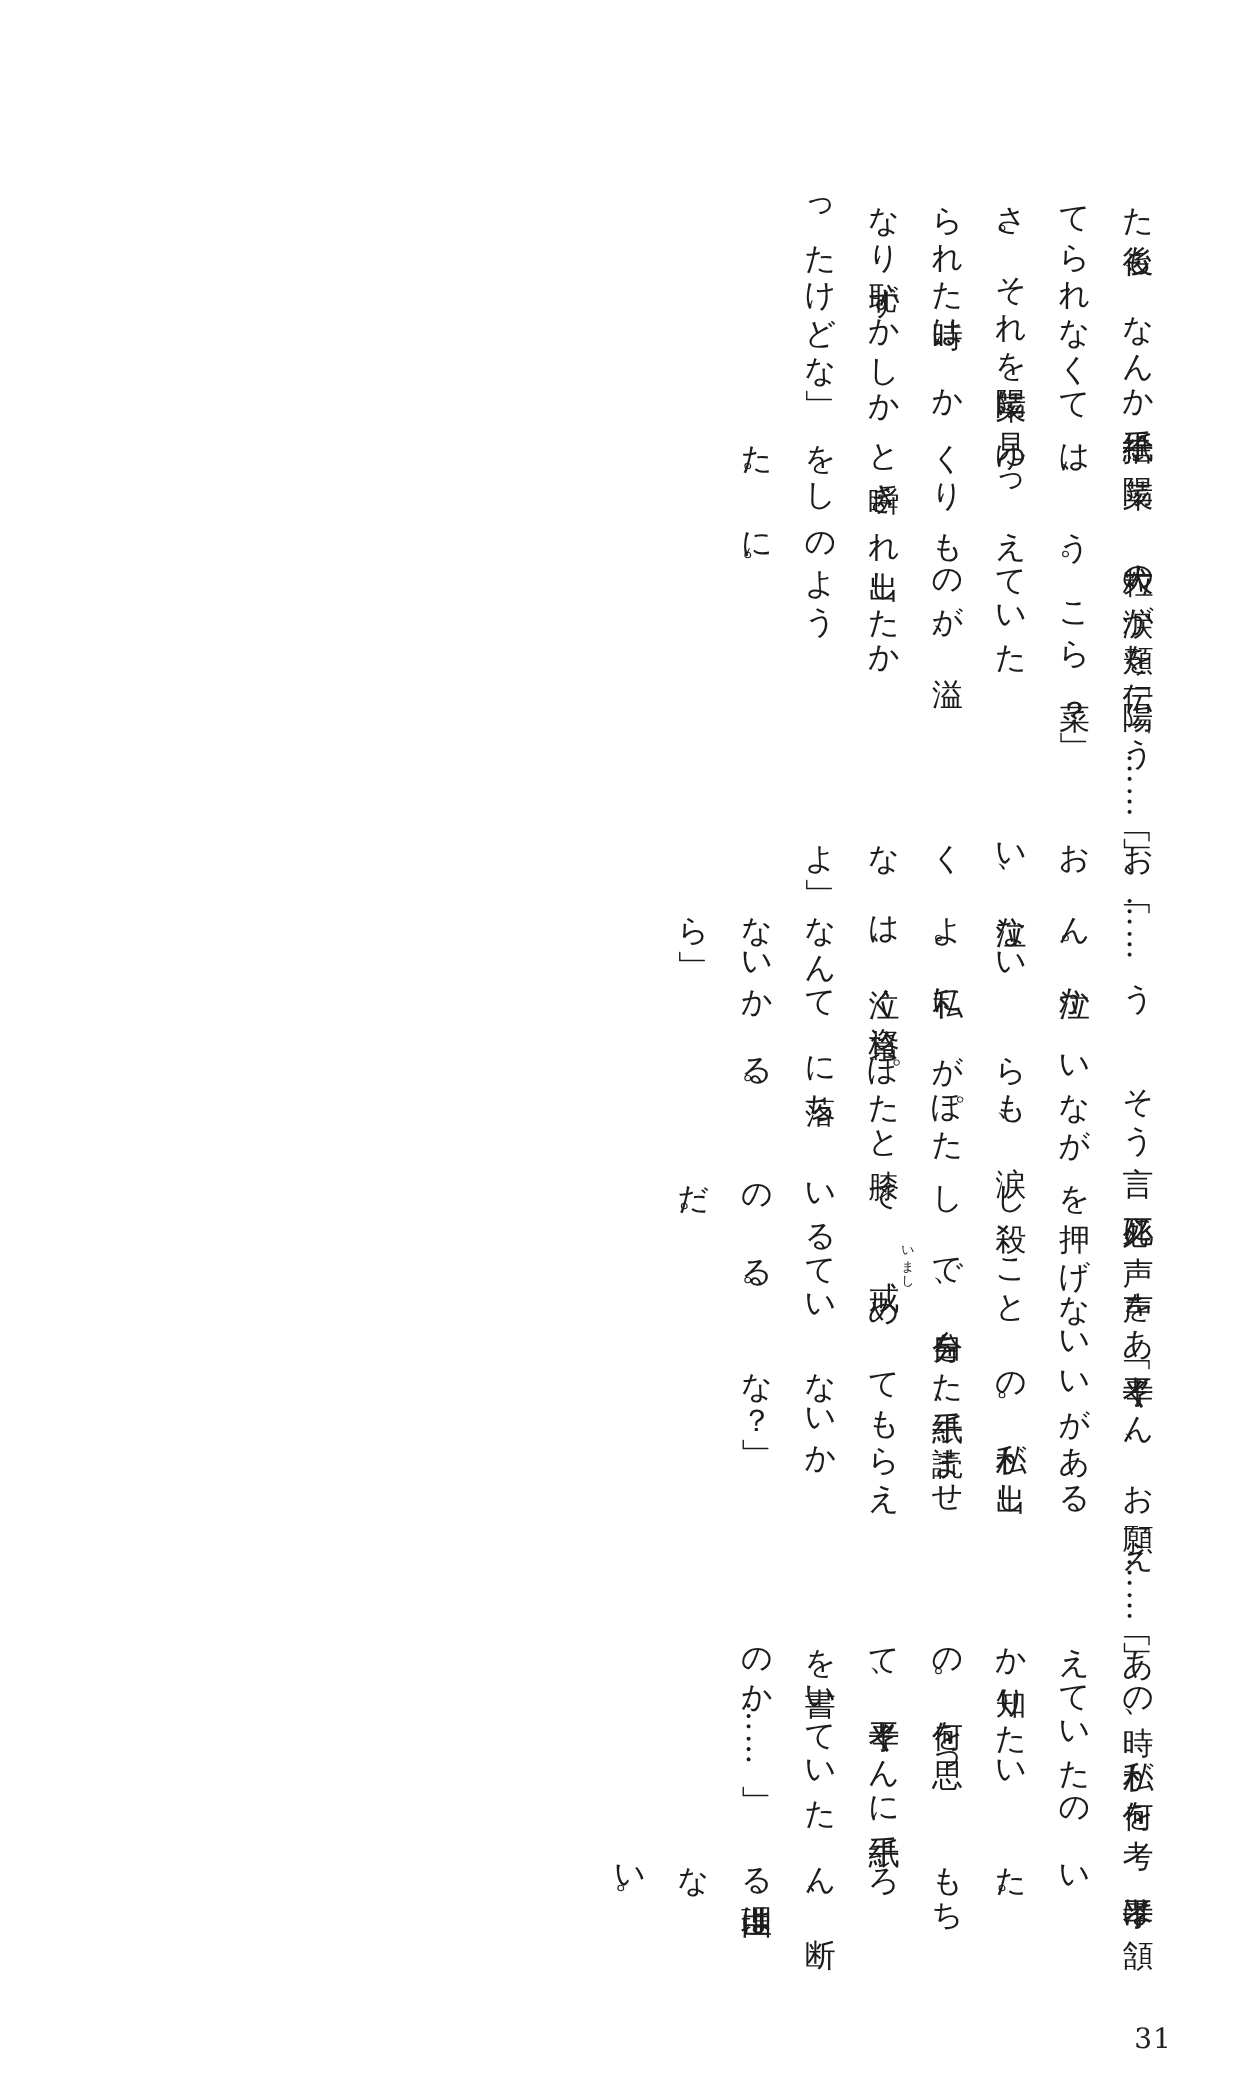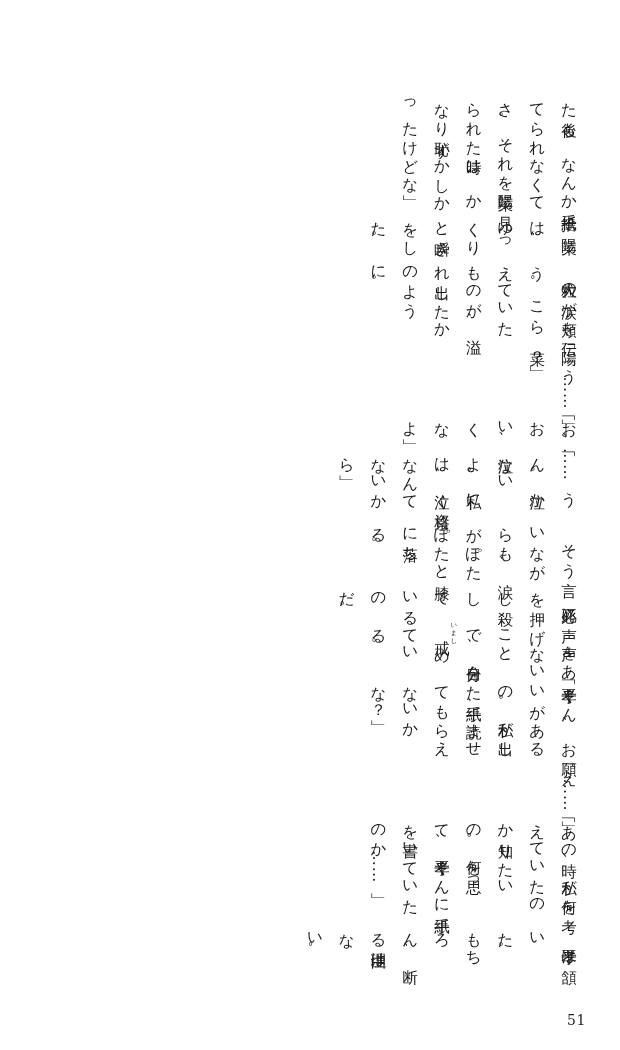--- a/index.html
+++ b/index.html
@@ -79,15 +79,15 @@
     <p class="para">「……うん。泣かないよ。私には、泣く資格なんてないから」</p>
     <p class="para indent">そう言いながらも、涙がぽたぽたと膝に落ちる。</p>
     <p class="para indent">必死に声を押し殺しているのだ。</p>
     <p class="para indent"><span>声をあげないことで、自分を<ruby>戒<rt>いまし</rt></ruby>めている。</span></p>
     <p class="para">「孝平くん、お願いがあるの。私が出した手紙、読ませてもらえないかな？」</p>
     <p class="para">「え……」</p>
     <p class="para">「あの時、私が何を考えていたのか知りたいの。何を思って、孝平くんに手紙を書いていたのか……」</p>
     <p class="para indent">孝平は頷いた。もちろん、断る理由はない。</p>
   </div>
 
-  <div id="page-number">51</div>
+  <div id="page-number">31</div>
 
 </div>
 
 </body></html>

